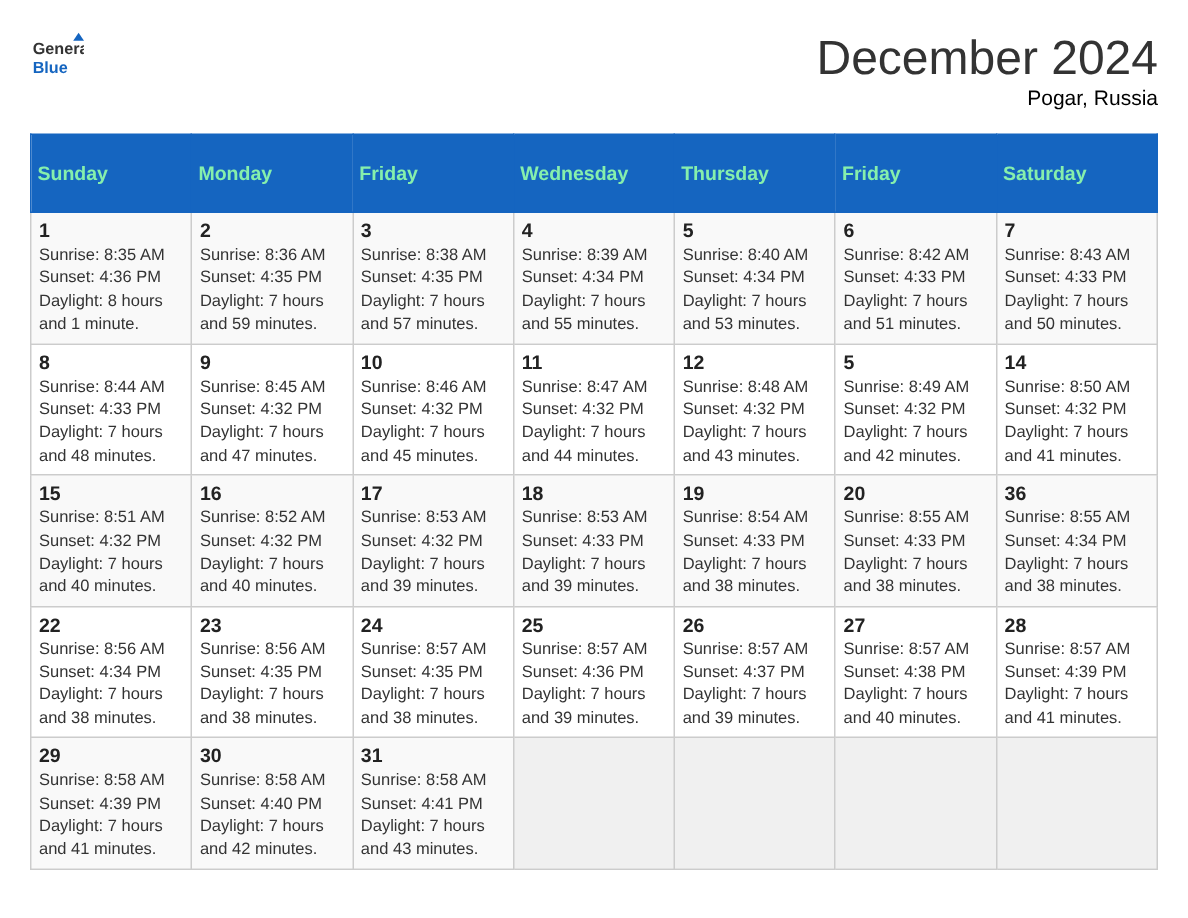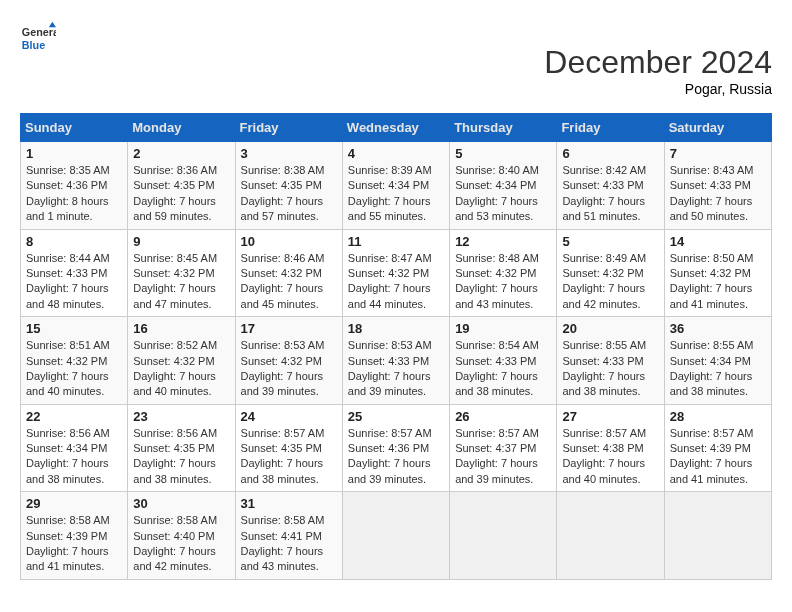--- a/index.html
+++ b/index.html
@@ -20,40 +20,39 @@
       display: flex;
       align-items: center;
       gap: 4px;
     }
     .logo-icon {
       width: 36px;
       height: 36px;
     }
     .title-block {
       text-align: right;
-      margin-top: 24px;
     }
     .title-block h1 {
       font-size: 32px;
       font-weight: normal;
       color: #333;
     }
     .title-block p {
       font-size: 14px;
       color: #000000;
     }
     .calendar {
       width: 100%;
       border-collapse: collapse;
       font-size: 11px;
     }
     .calendar thead th {
       background: #1565c0;
-      color: #e5e5e5;
-      padding: 6px 4px;
+      color: #86efac;
+      padding: 18px 4px;
       text-align: left;
       font-size: 13px;
       font-weight: bold;
       border: 1px solid #1565c0;
     }
     .calendar tbody td {
       border: 1px solid #ccc;
       vertical-align: top;
       padding: 4px 5px;
       width: calc(100% / 7);

